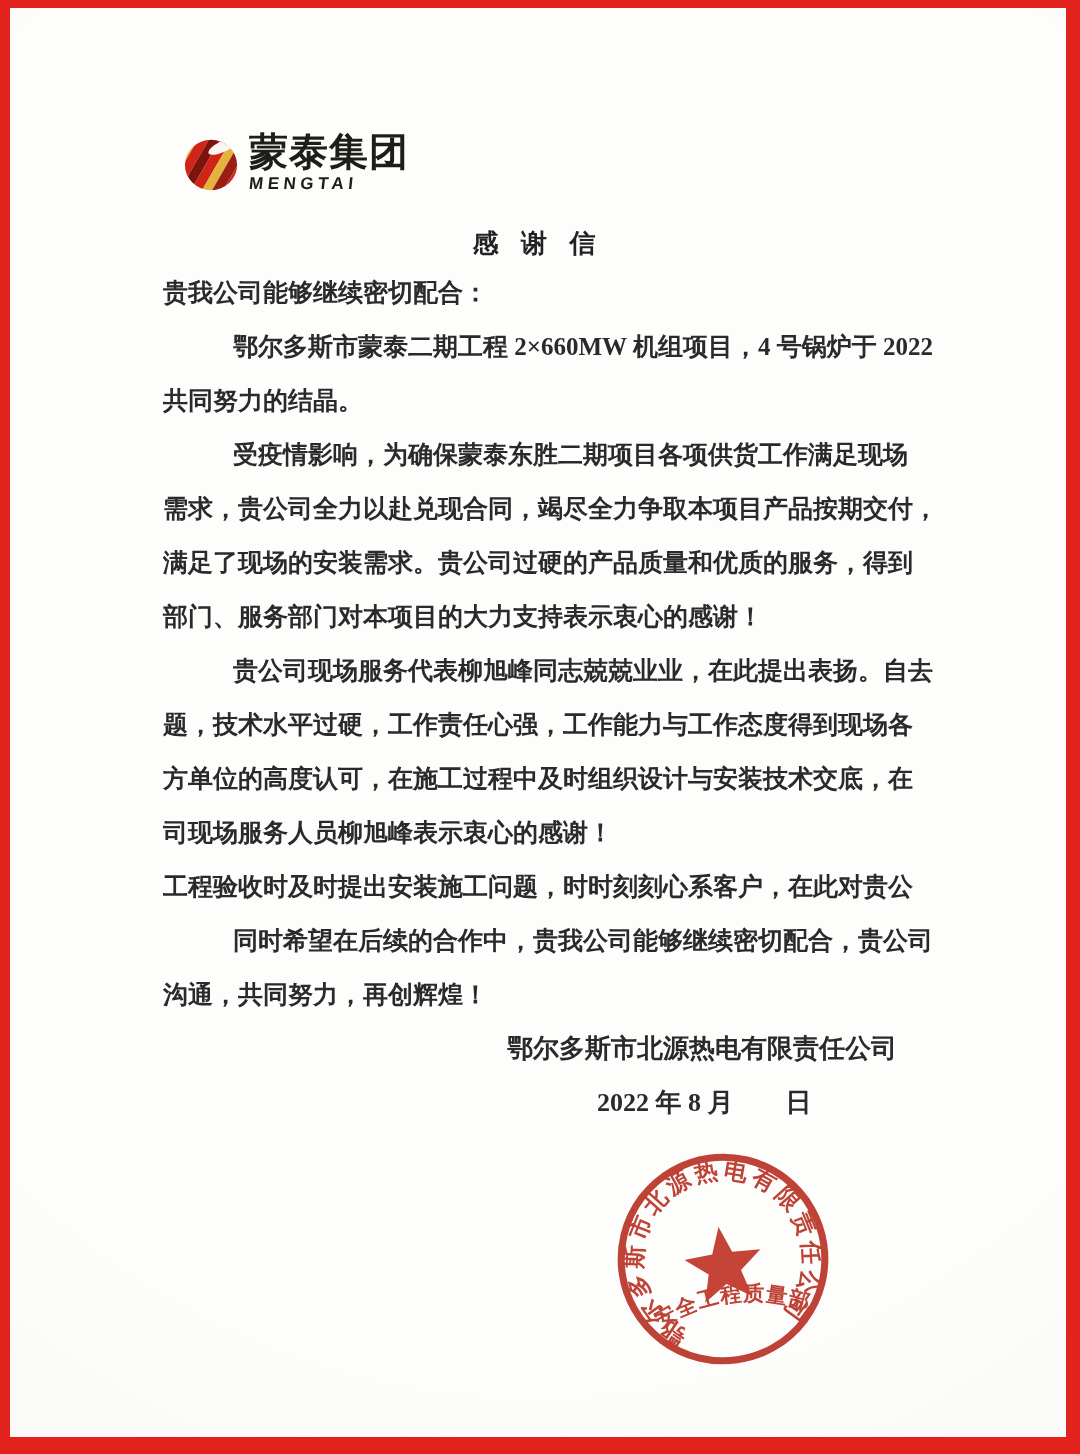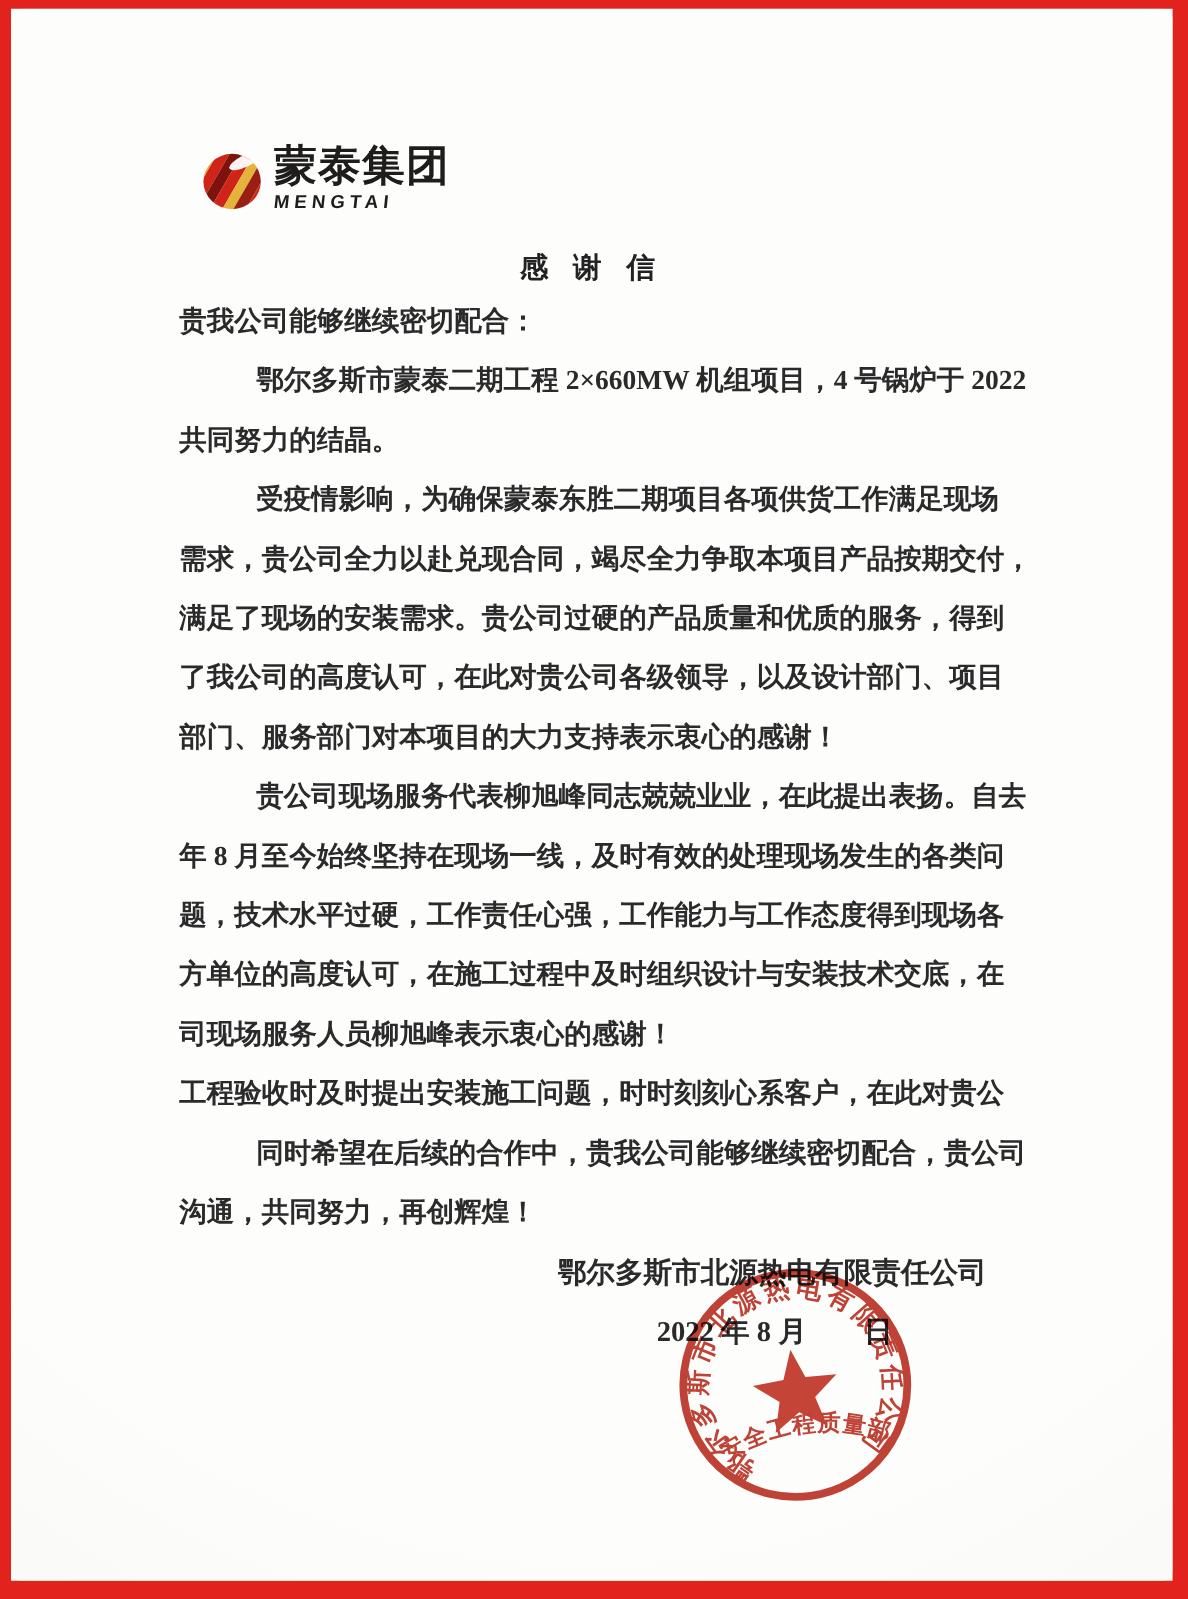--- a/index.html
+++ b/index.html
@@ -12,21 +12,20 @@
     position:relative;
     overflow:hidden;
     background:#fcfcfb;
   }
   .page {
     position:relative;
     width:100%; height:100%;
     font-family:"Liberation Serif", serif;
     color:#262626;
     background: radial-gradient(130% 100% at 50% 42%, #fdfdfc 55%, #f3f2ef 100%);
-    border-radius: 10px;
   }
   
   .logo { position:absolute; left:172px; top:124px; display:flex; align-items:flex-start; }
   .globe { width:58px; height:58px; margin-top:4px; }
   .logo-textblock { margin-left:9px; }
   .logo-cn {
     font-family:"Liberation Sans", sans-serif;
     font-size:39px; font-weight:bold; color:#1e1d1b;
     letter-spacing:1px; line-height:1.05; white-space:nowrap;
   }
@@ -106,27 +105,25 @@
 
       <div>
         <div class="line indent">鄂尔多斯市蒙泰二期工程 2×660MW 机组项目，4 号锅炉于 2022</div>
         <div class="line">共同努力的结晶。</div>
       </div>
 
       <div>
         <div class="line indent">受疫情影响，为确保蒙泰东胜二期项目各项供货工作满足现场</div>
         <div class="line">需求，贵公司全力以赴兑现合同，竭尽全力争取本项目产品按期交付，</div>
         <div class="line">满足了现场的安装需求。贵公司过硬的产品质量和优质的服务，得到</div>
-        <div class="line">了我公司的高度认可，在此对贵公司各级领导，以及设计部门、项目</div>
         <div class="line">部门、服务部门对本项目的大力支持表示衷心的感谢！</div>
       </div>
 
       <div>
         <div class="line indent">贵公司现场服务代表柳旭峰同志兢兢业业，在此提出表扬。自去</div>
-        <div class="line">年 8 月至今始终坚持在现场一线，及时有效的处理现场发生的各类问</div>
         <div class="line">题，技术水平过硬，工作责任心强，工作能力与工作态度得到现场各</div>
         <div class="line">方单位的高度认可，在施工过程中及时组织设计与安装技术交底，在</div>
         <div class="line">司现场服务人员柳旭峰表示衷心的感谢！</div>
         <div class="line">工程验收时及时提出安装施工问题，时时刻刻心系客户，在此对贵公</div>
       </div>
 
       <div>
         <div class="line indent">同时希望在后续的合作中，贵我公司能够继续密切配合，贵公司</div>
         <div class="line">沟通，共同努力，再创辉煌！</div>
       </div>

